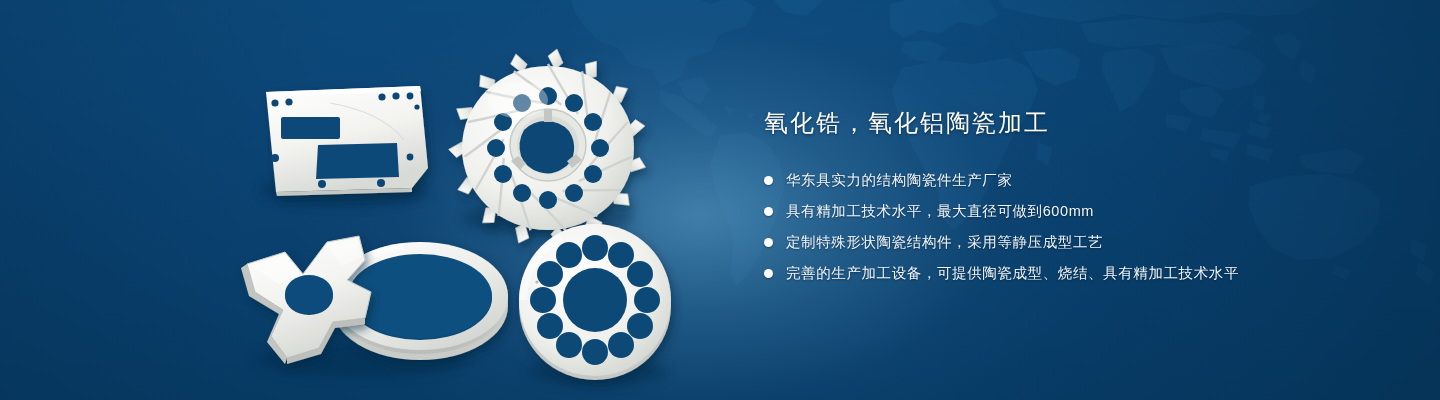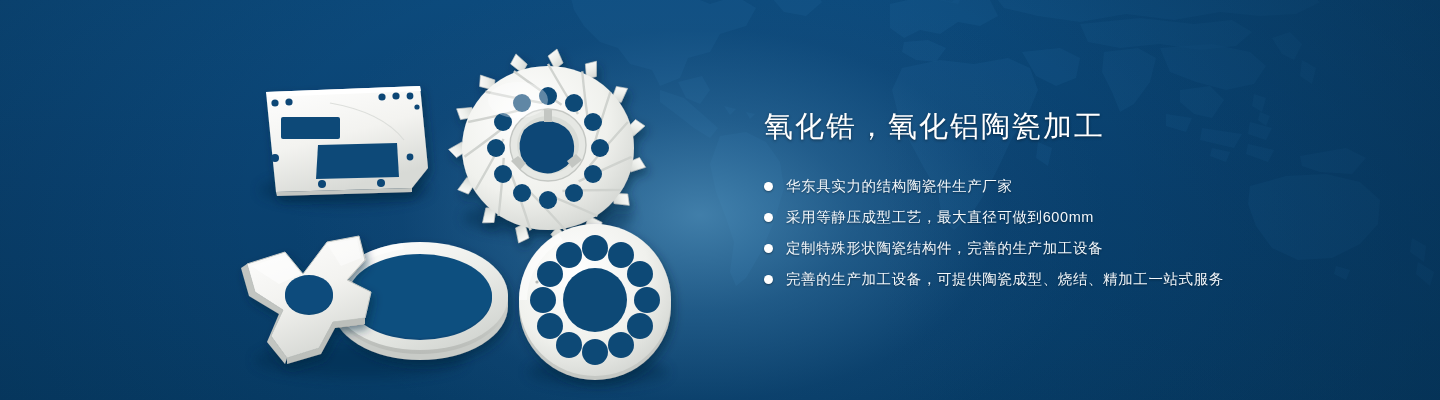--- a/index.html
+++ b/index.html
@@ -46,21 +46,21 @@
 
   
   .parts{ position:absolute; left:0; top:0; width:720px; height:400px; }
   .parts svg{ position:absolute; left:0; top:0; width:720px; height:400px; }
 
   
   .copy{
     position:absolute; left:764px; top:108px; width:640px;
   }
   .headline{
-    font-size:29px; line-height:1.25; color:#ffffff;
+    font-size:24px; line-height:1.25; color:#ffffff;
     letter-spacing:2px; font-weight:400;
     text-shadow:0 1px 3px rgba(0,0,0,0.45);
     white-space:nowrap;
   }
   .bullets{ list-style:none; margin-top:31px; }
   .bullet{
     display:flex; align-items:center;
     height:23px; margin-bottom:8px;
   }
   .dot{
@@ -335,26 +335,26 @@
 
   <div class="copy">
     <div class="headline">氧化锆，氧化铝陶瓷加工</div>
     <ul class="bullets">
       <li class="bullet">
         <span class="dot"></span>
         <span class="btext">华东具实力的结构陶瓷件生产厂家</span>
       </li>
       <li class="bullet">
         <span class="dot"></span>
-        <span class="btext">采用等静压成型工艺，最大直径可做到600mm</span>
+        <span class="btext">具有精加工技术水平，最大直径可做到600mm</span>
       </li>
       <li class="bullet">
         <span class="dot"></span>
-        <span class="btext">定制特殊形状陶瓷结构件，完善的生产加工设备</span>
+        <span class="btext">定制特殊形状陶瓷结构件，采用等静压成型工艺</span>
       </li>
       <li class="bullet">
         <span class="dot"></span>
-        <span class="btext">完善的生产加工设备，可提供陶瓷成型、烧结、精加工一站式服务</span>
+        <span class="btext">完善的生产加工设备，可提供陶瓷成型、烧结、具有精加工技术水平</span>
       </li>
     </ul>
   </div>
 
 </div>
 
 </body></html>

